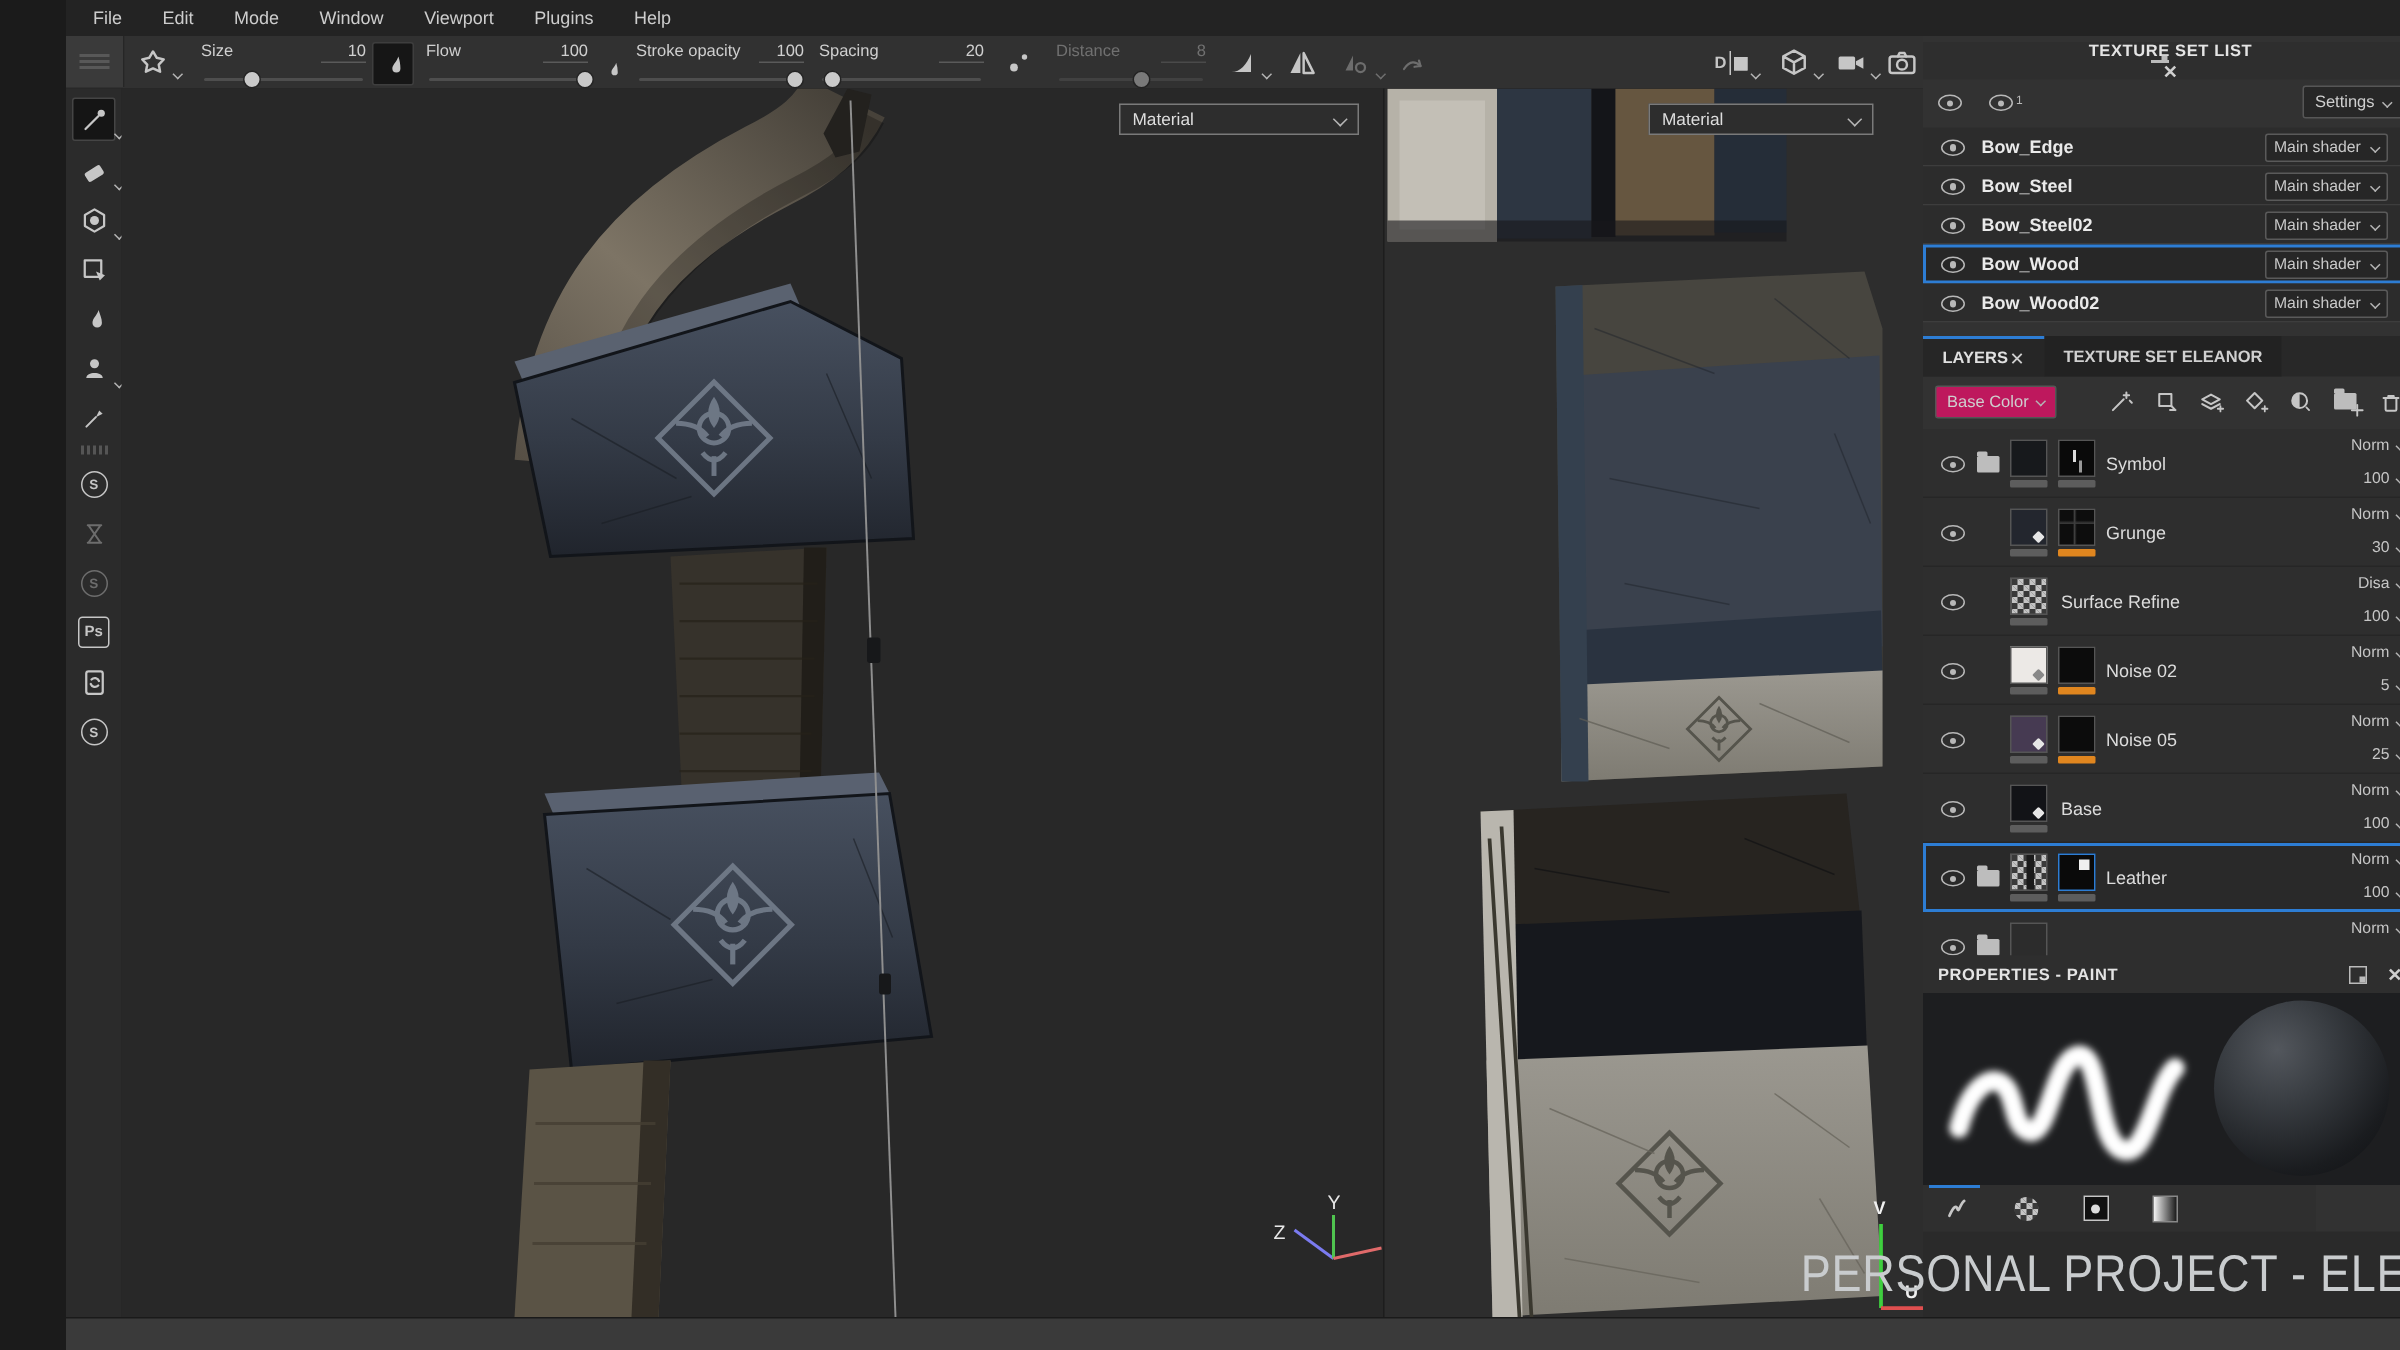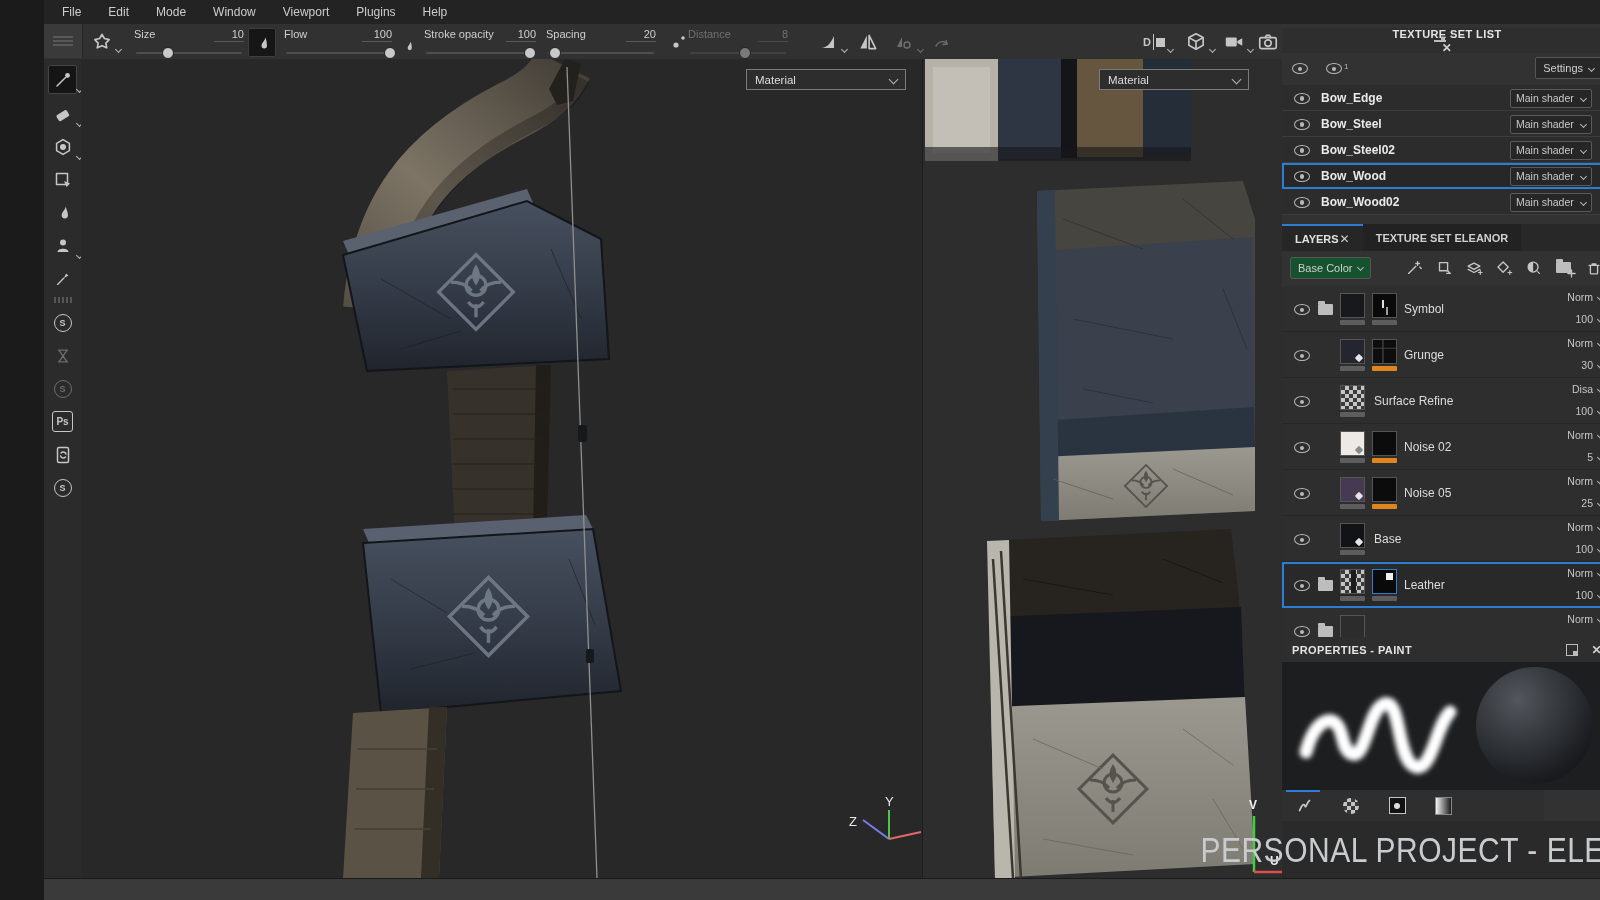--- a/index.html
+++ b/index.html
@@ -189,21 +189,21 @@
         </div>
     </div>
 
     <div class="tb-icon" style="left:624px;">
       <svg class="ic" width="20" height="20" viewBox="0 0 20 20">
           <circle class="fill" cx="6" cy="13" r="2.6"></circle>
           <circle class="fill" cx="13" cy="6" r="1.8"></circle>
         </svg>
     </div>
 
-    <div class="sgroup dim" style="left:644px;width:100px;">
+    <div class="sgroup dim" style="left:660px;width:100px;">
       <span class="slabel">Distance</span>
       <span class="svalue">8</span>
       <div class="strack">
           <div class="sknob" style="left:57%;"></div>
         </div>
     </div>
 
     <div class="tb-icon" style="left:772px;">
       <svg class="ic" width="20" height="20" viewBox="0 0 20 20">
           <path class="fill" d="M3 16 C9 16 13 11 16 4 L16 16 Z"></path>
@@ -533,21 +533,21 @@
       <div class="tab active">
         <span>LAYERS</span>
         <span class="close-x" style="font-weight:normal;">✕</span>
       </div>
       <div class="tab inactive">
         <span>TEXTURE SET ELEANOR</span>
       </div>
     </div>
 
     <div class="filter-row">
-      <div class="btn-dd" style="background:#14532d;">
+      <div class="btn-dd" style="background:#be185d;">
         <span>Base Color</span>
         <span class="chev sm"></span>
       </div>
       <div class="lyr-icons">
         <span class="li">
           <svg class="ic" width="18" height="18" viewBox="0 0 20 20">
               <line x1="4" y1="16" x2="12" y2="8"></line>
               <path d="M14 3 v4 M12 5 h4 M16.5 9 l1.5 1.5"></path>
             </svg>
         </span>

